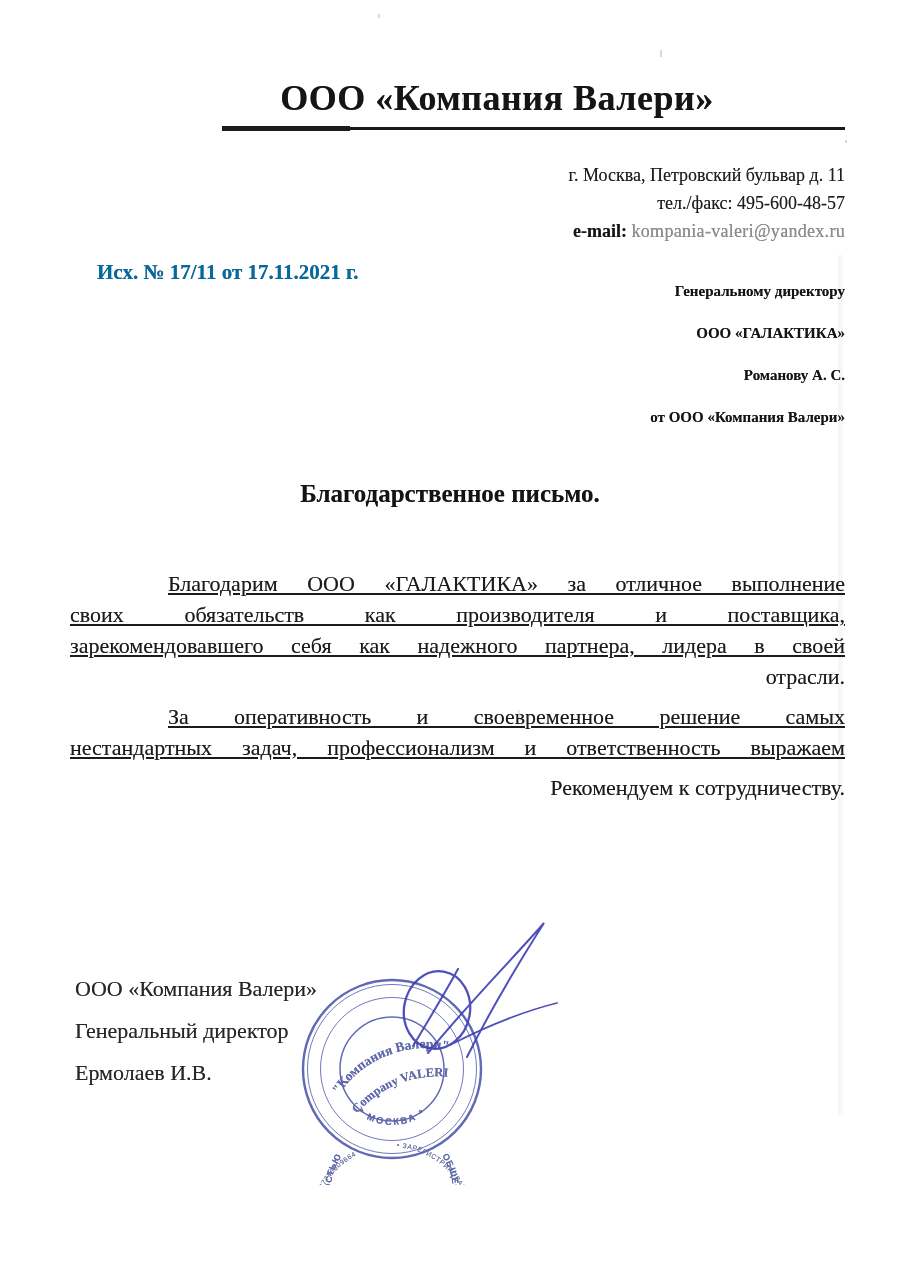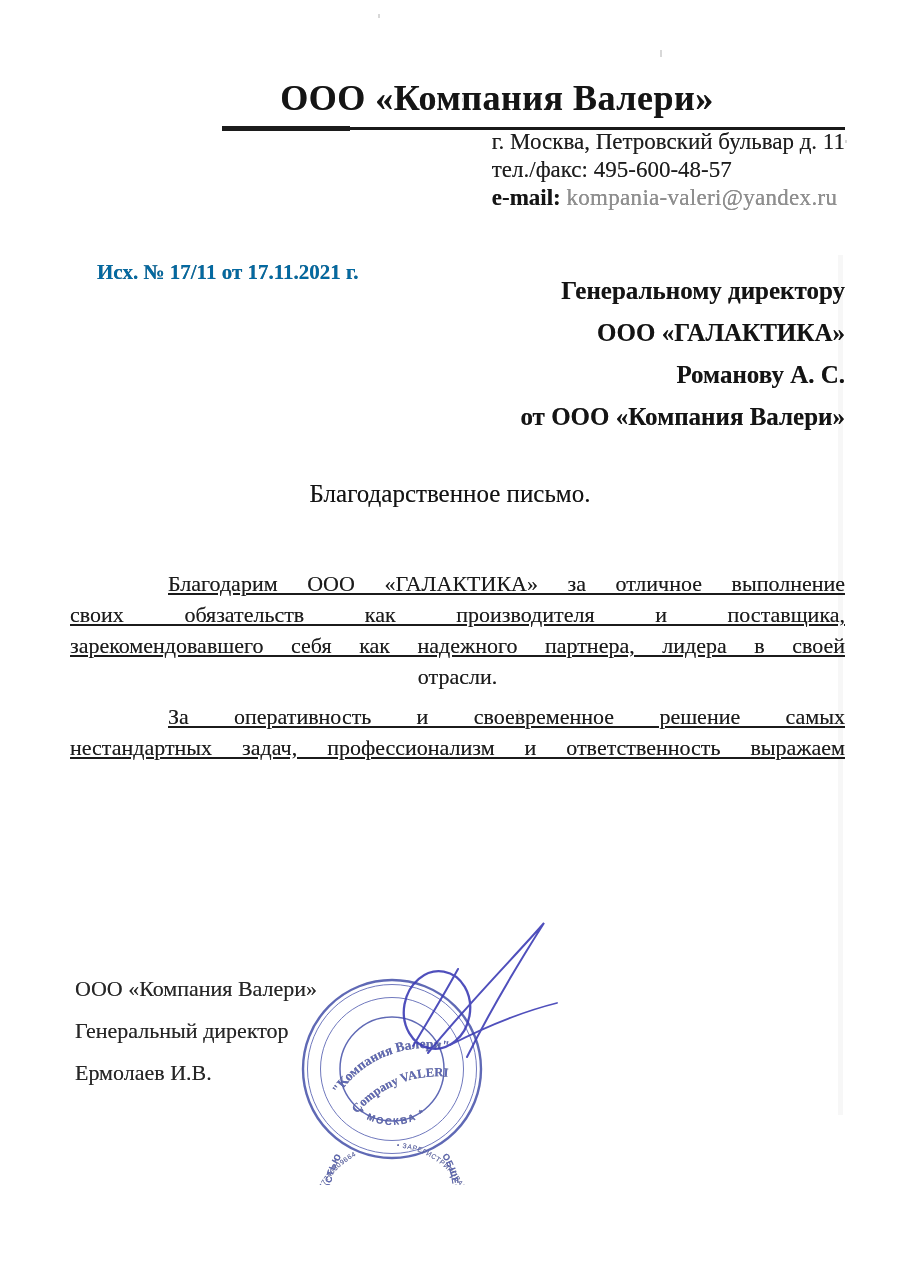--- a/index.html
+++ b/index.html
@@ -15,35 +15,35 @@
   .soft{ text-shadow:0 0 .5px rgba(26,26,26,.55); }
 
   
   .company-title{
     position:absolute; top:76px; left:94px; right:0;
     text-align:center; font-size:36px; font-weight:bold;
     letter-spacing:.5px; line-height:44px; color:#151515;
   }
   .head-rule{ position:absolute; top:127px; left:222px; width:623px; height:3px; background:#191919; }
   .head-rule-thick{ position:absolute; top:126px; left:222px; width:128px; height:5px; background:#1c1c1c; }
-  .contact{ position:absolute; top:128px; right:55px; font-size:23px; line-height:28px; color:#1d1d1d; }
+  .contact{ position:absolute; top:161px; right:55px; text-align:right; font-size:18px; line-height:28px; color:#1d1d1d; }
   .contact .email-label{ font-weight:bold; color:#151515; }
   .contact .email-value{ color:#8f8f8f; letter-spacing:.3px; }
 
   
   .ref-line{ position:absolute; top:260px; left:97px; font-size:21px; font-weight:bold; color:#0369a1; }
-  .addressee{ position:absolute; top:270px; right:55px; text-align:right; font-size:25px; font-weight:bold; line-height:42px; color:#141414; }
+  .addressee{ position:absolute; top:270px; right:55px; text-align:right; font-size:15px; font-weight:bold; line-height:42px; color:#141414; }
 
   
-  .subject{ position:absolute; top:480px; left:0; right:0; text-align:center; font-size:25px; font-weight:normal; color:#141414; }
+  .subject{ position:absolute; top:480px; left:0; right:0; text-align:center; font-size:25px; font-weight:bold; color:#141414; }
 
   
   .body-text{ position:absolute; top:568px; left:70px; width:775px; font-size:22px; line-height:31px; color:#1b1b1b; }
   .jline{ text-align:justify; text-align-last:justify;text-decoration:underline; }
-  .pline{ text-align:center; }
+  .pline{ text-align:right; }
   .ind{ text-indent:98px; }
   .para-gap{ margin-top:9px; }
   .closing{ margin-top:9px; text-indent:4px; }
 
   
   .sig-block{ position:absolute; top:968px; left:75px; font-size:22px; line-height:42px; color:#262626; }
 
   
   .stamp-svg{ position:absolute; left:280px; top:895px; width:340px; height:290px; }
 
@@ -79,20 +79,21 @@
 
   <div class="body-text">
     <div class="jline ind">Благодарим ООО «ГАЛАКТИКА» за отличное выполнение</div>
     <div class="jline">своих обязательств как производителя и поставщика,</div>
     <div class="jline">зарекомендовавшего себя как надежного партнера, лидера в своей</div>
     <div class="pline">отрасли.</div>
 
     <div class="jline ind para-gap">За оперативность и своевременное решение самых</div>
     <div class="jline">нестандартных задач, профессионализм и ответственность выражаем</div>
 
+    <div class="pline closing">Рекомендуем к сотрудничеству.</div>
   </div>
 
   <div class="sig-block">
     <div>ООО «Компания Валери»</div>
     <div>Генеральный директор</div>
     <div>Ермолаев И.В.</div>
   </div>
 
   <svg class="stamp-svg" viewBox="0 0 340 290">
     <defs>

